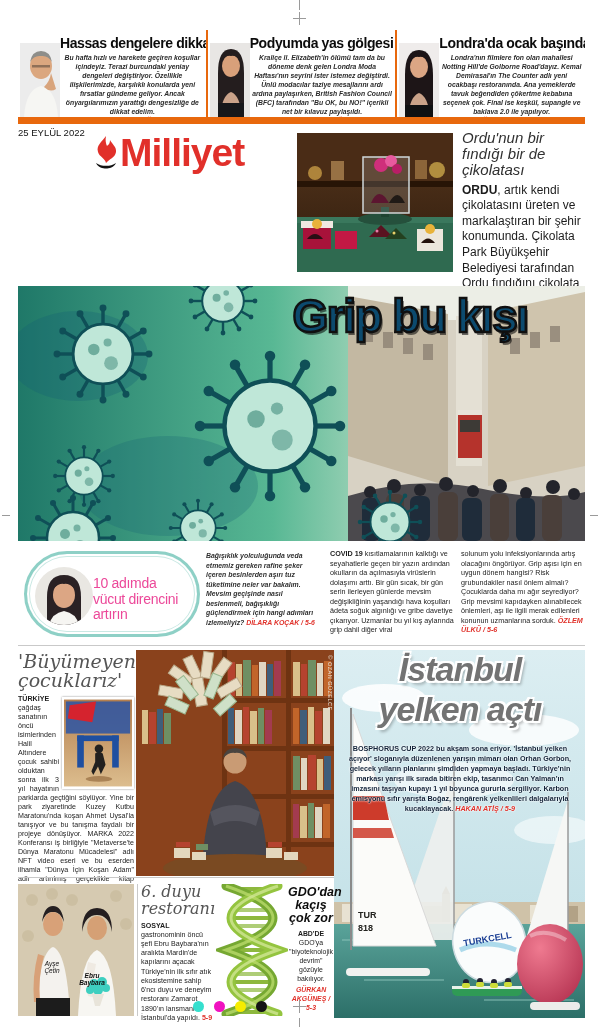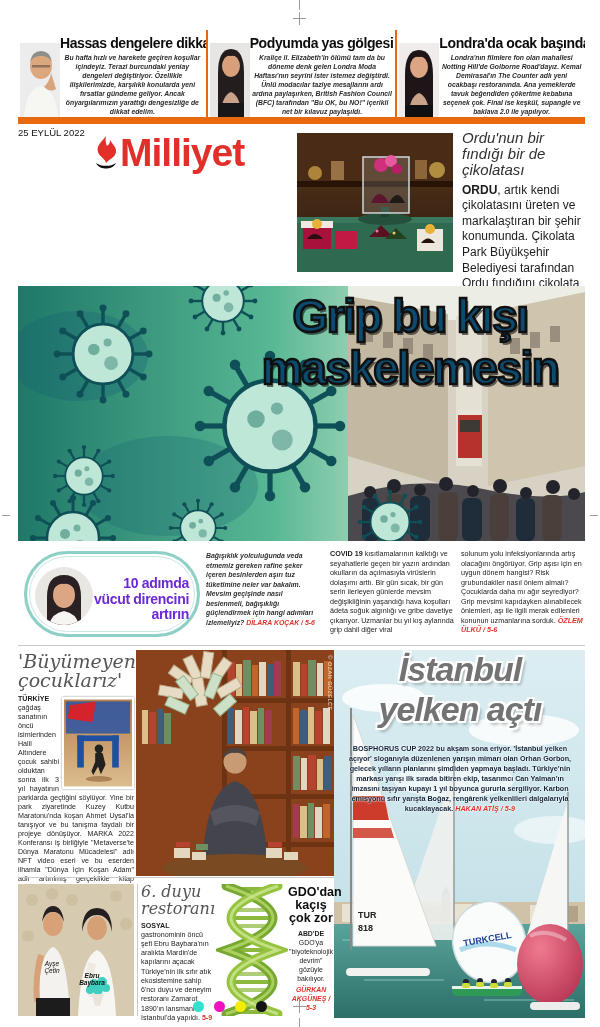--- a/index.html
+++ b/index.html
@@ -34,22 +34,22 @@
   
   .mainimg{top:286px;left:18px;width:567px;height:255px;overflow:hidden}
   .mainhl{top:291px;left:238px;width:344px;text-align:center;font-weight:800;
           font-size:46px;line-height:1.12;letter-spacing:-1.5px;color:#0c4a6e;
           -webkit-text-stroke:2.5px #101010;
           text-shadow:2px 3px 0 rgba(0,0,0,.55)}
   
   .capsule{top:551px;left:24px;width:176px;height:86px;border:3px solid #8ed0c6;border-radius:44px;
            background:#fff;box-shadow:inset 0 0 0 2px #fff, inset 0 0 0 3px #c9e8e3}
   .capsule .face{position:absolute;left:8px;top:13px;width:58px;height:58px;border-radius:50%;overflow:hidden}
-  .capsule h3{position:absolute;left:66px;right:8px;top:22px;text-align:right;
-              font-size:14px;line-height:1.12;font-weight:700;color:#6d28d9;letter-spacing:-0.3px}
+  .capsule h3{position:absolute;left:66px;right:8px;top:22px;text-align:left;
+              font-size:14px;line-height:1.12;font-weight:400;color:#ec4899;letter-spacing:-0.3px}
   .intro{top:551px;left:206px;width:115px;font-size:6.9px;line-height:1.38;
          font-weight:bold;font-style:italic;color:#303030}
   .ccol{top:549px;width:124px;font-size:7.2px;line-height:1.32}
   .script-title{font-family:"DejaVu Serif",serif;font-style:italic;color:#555;font-weight:normal}
   
   .children{top:652px;left:18px;width:116px}
   .children h3{font-size:19px;line-height:1.02;margin-bottom:4px}
   .children p{font-size:7.1px;line-height:1.27;text-align:justify}
   .inset{float:right;width:72px;height:92px;margin:2px 0 2px 3px;border:2px solid #fff;
          box-shadow:0 0 2px rgba(0,0,0,.45)}
@@ -59,21 +59,21 @@
   .sailtitle{top:649px;left:340px;width:240px;text-align:center;font-size:34px;line-height:1.18;
              font-weight:800;font-style:italic;letter-spacing:-1px;color:#737373;
              text-shadow:-2px -2px 0 #fff,2px -2px 0 #fff,-2px 2px 0 #fff,2px 2px 0 #fff,3px 4px 3px rgba(0,0,0,.25)}
   .sailbody{top:744px;left:344px;width:232px;text-align:center;font-size:7.2px;line-height:1.4;
             font-weight:bold;color:#122238;text-shadow:0 0 2px #fff,0 0 2px #fff}
   
   .rest{top:884px;left:141px;width:72px}
   .rest h3{font-size:16px;line-height:1.05;margin-bottom:4px}
   .rest p{font-size:7.1px;line-height:1.3}
   .gdo{top:886px;left:288px;width:46px;text-align:center}
-  .gdo h3{font-size:12.5px;line-height:1.05;font-weight:900;color:#0d0d0d;margin-bottom:5px}
+  .gdo h3{font-size:12.5px;line-height:1.05;font-style:italic;font-weight:900;color:#0d0d0d;margin-bottom:5px}
   .gdo p{font-size:6.9px;line-height:1.3}
   .plabel{position:absolute;font-style:italic;font-size:6.5px;color:#101010;line-height:1.15;text-align:center}
   .dot{width:11px;height:11px;border-radius:50%;display:inline-block;margin-right:10px}
   .vrule{background:#c9c9c9}
 </style>
 </head>
 <body>
 
 <div class="page">
 
@@ -281,21 +281,20 @@
       <use href="#vir" transform="translate(252,140) scale(1.75)"></use>
       <use href="#vir" transform="translate(66,190) scale(.72)"></use>
       <use href="#vir" transform="translate(55,252) scale(1.0)"></use>
       <use href="#vir" transform="translate(205,15) scale(.8)"></use>
       <use href="#vir" transform="translate(180,242) scale(.68)"></use>
       <use href="#vir" transform="translate(372,236) scale(.75)"></use>
     </svg>
   </div>
   <div class="abs mainhl">
     <div>Grip bu kışı</div>
-    <div>maskelemesin</div>
   </div>
 
   <div class="abs capsule">
     <div class="face">
       <svg viewBox="0 0 58 58" width="58" height="58">
         <rect width="58" height="58" fill="#e9e7e2"></rect>
         <path d="M12 58 V30 Q12 8 29 8 Q46 8 46 30 V58z" fill="#2a2124"></path>
         <ellipse cx="29" cy="28" rx="11" ry="13" fill="#dca684"></ellipse>
         <path d="M18 22 Q20 12 29 12 Q38 12 40 22 Q34 16 29 17 Q24 16 18 22z" fill="#2a2124"></path>
         <path d="M14 58 Q17 46 29 44 Q41 46 44 58z" fill="#f6f5f2"></path>

